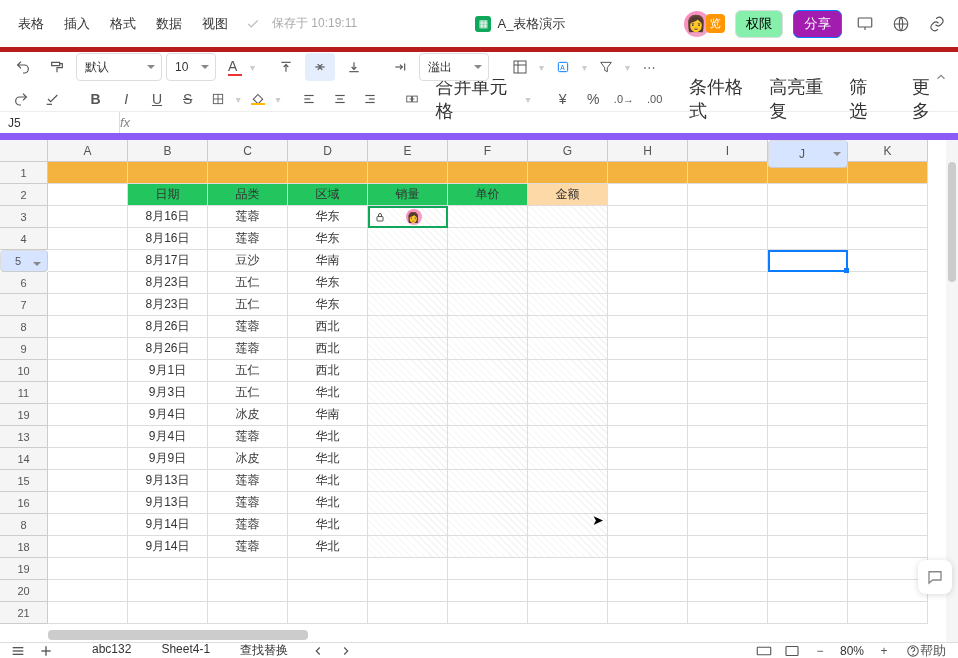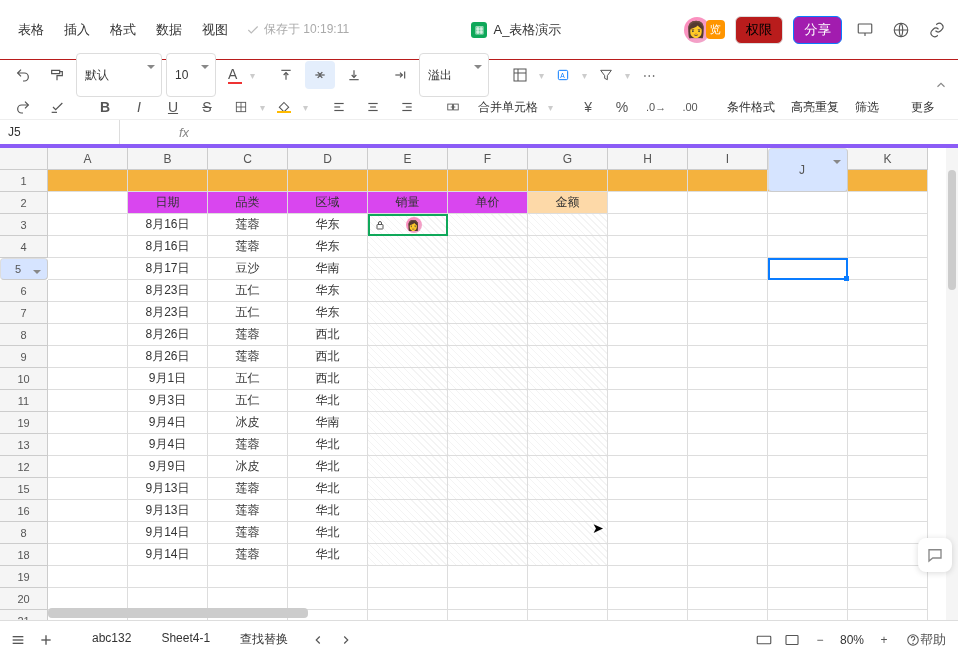--- a/index.html
+++ b/index.html
@@ -1,72 +1,72 @@
 <!DOCTYPE html>
 <html><head>
 <meta charset="utf-8">
 <style>
 * { margin: 0; padding: 0; box-sizing: border-box; font-family: -apple-system, BlinkMacSystemFont, "Segoe UI", sans-serif; }
 body { width: 958px; height: 658px; overflow: hidden; background: #fff; display: flex; flex-direction: column; font-size: 13px; color: #333; }
 
 
-.menubar { height: 60px; display: flex; align-items: center; padding: 0 8px; border-bottom: 1px solid #b91c1c; }
+.menubar { height: 52px; display: flex; align-items: center; padding: 0 8px; border-bottom: 5px solid #b91c1c; }
 .menubar .menu-item { padding: 6px 10px; cursor: pointer; border-radius: 4px; }
-.save-info { display: flex; align-items: center; gap: 4px; color: #aaa; margin-left: 8px; font-size: 12px; }
+.save-info { display: flex; align-items: center; gap: 12px; color: #aaa; margin-left: 8px; font-size: 12px; }
 .doc-title { flex: 1; text-align: center; display: flex; align-items: center; justify-content: center; gap: 6px; font-weight: 500; }
 .sheet-ico { width: 16px; height: 16px; background: #0fa85a; border-radius: 3px; display: inline-flex; align-items: center; justify-content: center; color: #fff; font-size: 10px; }
 .right-actions { display: flex; align-items: center; gap: 10px; }
 .avatar { width: 26px; height: 26px; border-radius: 50%; background: linear-gradient(135deg,#f8b,#eac); overflow: hidden; display:flex; align-items:center; justify-content:center; }
-.pill-btn { padding: 4px 10px; border: 1px solid #ddd; border-radius: 6px; background: #b91c1c; cursor: pointer; }
+.pill-btn { padding: 4px 10px; border: 1px solid #ddd; border-radius: 6px; background: #86efac; cursor: pointer; }
 .pill-btn.primary { background: #a21caf; color: #fff; border-color: #0a7cff; }
 .ico-btn { width: 26px; height: 26px; display: flex; align-items: center; justify-content: center; cursor: pointer; color: #555; border-radius: 4px; }
 
 
 .toolbar { height: 60px; display: flex; align-items: center; padding: 0 8px; gap: 2px; border-bottom: 1px solid #eee; position: relative; flex-wrap: wrap; }
 .toolbar .tb { width: 30px; height: 28px; display: flex; align-items: center; justify-content: center; cursor: pointer; border-radius: 4px; color: #555; }
 .toolbar .tb.active { background: #e4eefc; }
 .tb-row { display: flex; align-items: center; gap: 4px; width: 100%; height: 30px; }
-.sel { height: 44px; border: 1px solid #ddd; border-radius: 4px; padding: 0 20px 0 8px; display: flex; align-items: center; font-size: 12px; position: relative; cursor: pointer; background: #fff; }
+.sel { height: 28px; border: 1px solid #ddd; border-radius: 4px; padding: 0 20px 0 8px; display: flex; align-items: center; font-size: 12px; position: relative; cursor: pointer; background: #fff; }
 .sel::after { content: ""; position: absolute; right: 6px; border: 4px solid transparent; border-top-color: #888; top: 11px; }
-.tb-text { font-size: 12px; padding: 0 6px; cursor: pointer; }
+.tb-text { font-size: 18px; padding: 0 6px; cursor: pointer; }
 .color-underline { width: 14px; height: 2px; display: block; }
 .more-toggle { position: absolute; right: 10px; top: 18px; color: #888; cursor: pointer; }
 
 
-.formula-bar { height: 28px; display: flex; align-items: center; border-bottom: 4px solid #8b5cf6; }
+.formula-bar { height: 28px; display: flex; align-items: center; border-bottom: 7px solid #8b5cf6; }
 .name-box { width: 120px; padding: 0 8px; border-right: 1px solid #ddd; height: 100%; display: flex; align-items: center; font-size: 12px; }
-.fx { width: 24px; text-align: right; color: #888; font-style: italic; margin-left: 45px; }
+.fx { width: 24px; text-align: left; color: #888; font-style: italic; }
 .formula-input { flex: 1; height: 100%; border: none; outline: none; padding: 0 6px; font-size: 12px; }
 
 
 .grid-wrap { flex: 1; display: flex; overflow: hidden; position: relative; }
 .corner { width: 48px; height: 22px; background: #f5f5f5; border-right: 1px solid #ccc; border-bottom: 1px solid #ccc; position: absolute; left:0; top:0; z-index:3;}
 .col-headers { position: absolute; left: 48px; top: 0; right: 12px; height: 22px; display: flex; z-index:2; }
 .col-h { flex: none; width: 80px; background: #f5f5f5; border-right: 1px solid #ccc; border-bottom: 1px solid #ccc; display: flex; align-items: center; justify-content: center; font-size: 12px; color: #555; }
 .col-h.sel { background: #d6e4ff; }
 .row-headers { position: absolute; left: 0; top: 22px; bottom: 0; width: 48px; z-index:2; }
 .row-h { height: 22px; background: #f5f5f5; border-right: 1px solid #ccc; border-bottom: 1px solid #ccc; display: flex; align-items: center; justify-content: center; font-size: 11px; color: #555; }
 .row-h.sel { background: #d6e4ff; }
 .cells { position: absolute; left: 48px; top: 22px; right: 12px; bottom: 0; }
 .cell-row { display: flex; height: 22px; }
 .cell { flex: none; width: 80px; border-right: 1px solid #ddd; border-bottom: 1px solid #ddd; display: flex; align-items: center; justify-content: center; font-size: 12px; position: relative; }
 .cell.hatch { background-image: repeating-linear-gradient(45deg, #f4f4f4 0, #f4f4f4 1px, transparent 1px, transparent 5px); }
-.cell.header { background: #d946ef; font-weight: 500; }
+.cell.header { background: #22c55e; font-weight: 500; }
 .cell.peach { background: #fdd9a8; font-weight: 500; }
 .row1-fill { background: #f4b23e; }
 .active-cell { position: absolute; border: 2px solid #0a7cff; pointer-events: none; z-index: 5; }
 .active-cell .handle { position: absolute; right: -3px; bottom: -3px; width: 5px; height: 5px; background: #0a7cff; }
 .lock-cell { position: absolute; border: 2px solid #0fa85a; z-index: 4; display: flex; align-items: center; padding: 0 4px; gap: 20px; }
 .cursor-ptr { position: absolute; z-index: 10; font-size: 14px; color: #000; }
 .vscroll { position: absolute; right: 0; top: 0; bottom: 0; width: 12px; background: #f5f5f5; }
 .vscroll-thumb { position: absolute; top: 22px; left: 2px; width: 8px; height: 120px; background: #ccc; border-radius: 4px; }
 .hscroll { position: absolute; left: 48px; bottom: 0; height: 10px; width: 260px; background: #ccc; border-radius: 4px; z-index:6;}
 
 
-.sheetbar { height: 38px; border-top: 1px solid #ddd; display: flex; align-items: center; padding: 0 6px; gap: 4px; }
+.sheetbar { height: 16px; border-top: 1px solid #ddd; display: flex; align-items: center; padding: 0 6px; gap: 4px; }
 .sheettab { padding: 6px 14px; border-radius: 6px 6px 0 0; cursor: pointer; font-size: 12px; }
 .sheettab.active { background: #e8f0ff; color: #0a7cff; }
 .sb-btn { width: 24px; height: 24px; display:flex; align-items:center; justify-content:center; cursor:pointer; color:#555; border-radius:4px;}
 .spacer { flex: 1; }
 .zoom { display: flex; align-items: center; gap: 8px; font-size: 12px; }
 .chat-fab { position: absolute; right: 6px; bottom: 48px; width: 34px; height: 34px; border-radius: 8px; background: #fff; box-shadow: 0 1px 6px rgba(0,0,0,.15); display:flex; align-items:center; justify-content:center; color:#888;}
 svg { display: block; }
 </style>
 </head>
 <body>
@@ -328,21 +328,21 @@
       <div class="row-h">4</div>
       <div class="row-h sel">5</div>
       <div class="row-h">6</div>
       <div class="row-h">7</div>
       <div class="row-h">8</div>
       <div class="row-h">9</div>
       <div class="row-h">10</div>
       <div class="row-h">11</div>
       <div class="row-h">19</div>
       <div class="row-h">13</div>
-      <div class="row-h">12</div>
+      <div class="row-h">14</div>
       <div class="row-h">15</div>
       <div class="row-h">16</div>
       <div class="row-h">8</div>
       <div class="row-h">18</div>
       <div class="row-h">19</div>
       <div class="row-h">20</div>
       <div class="row-h">21</div>
     </div>
   <div class="cells" id="cells">
       <div class="cell-row">

